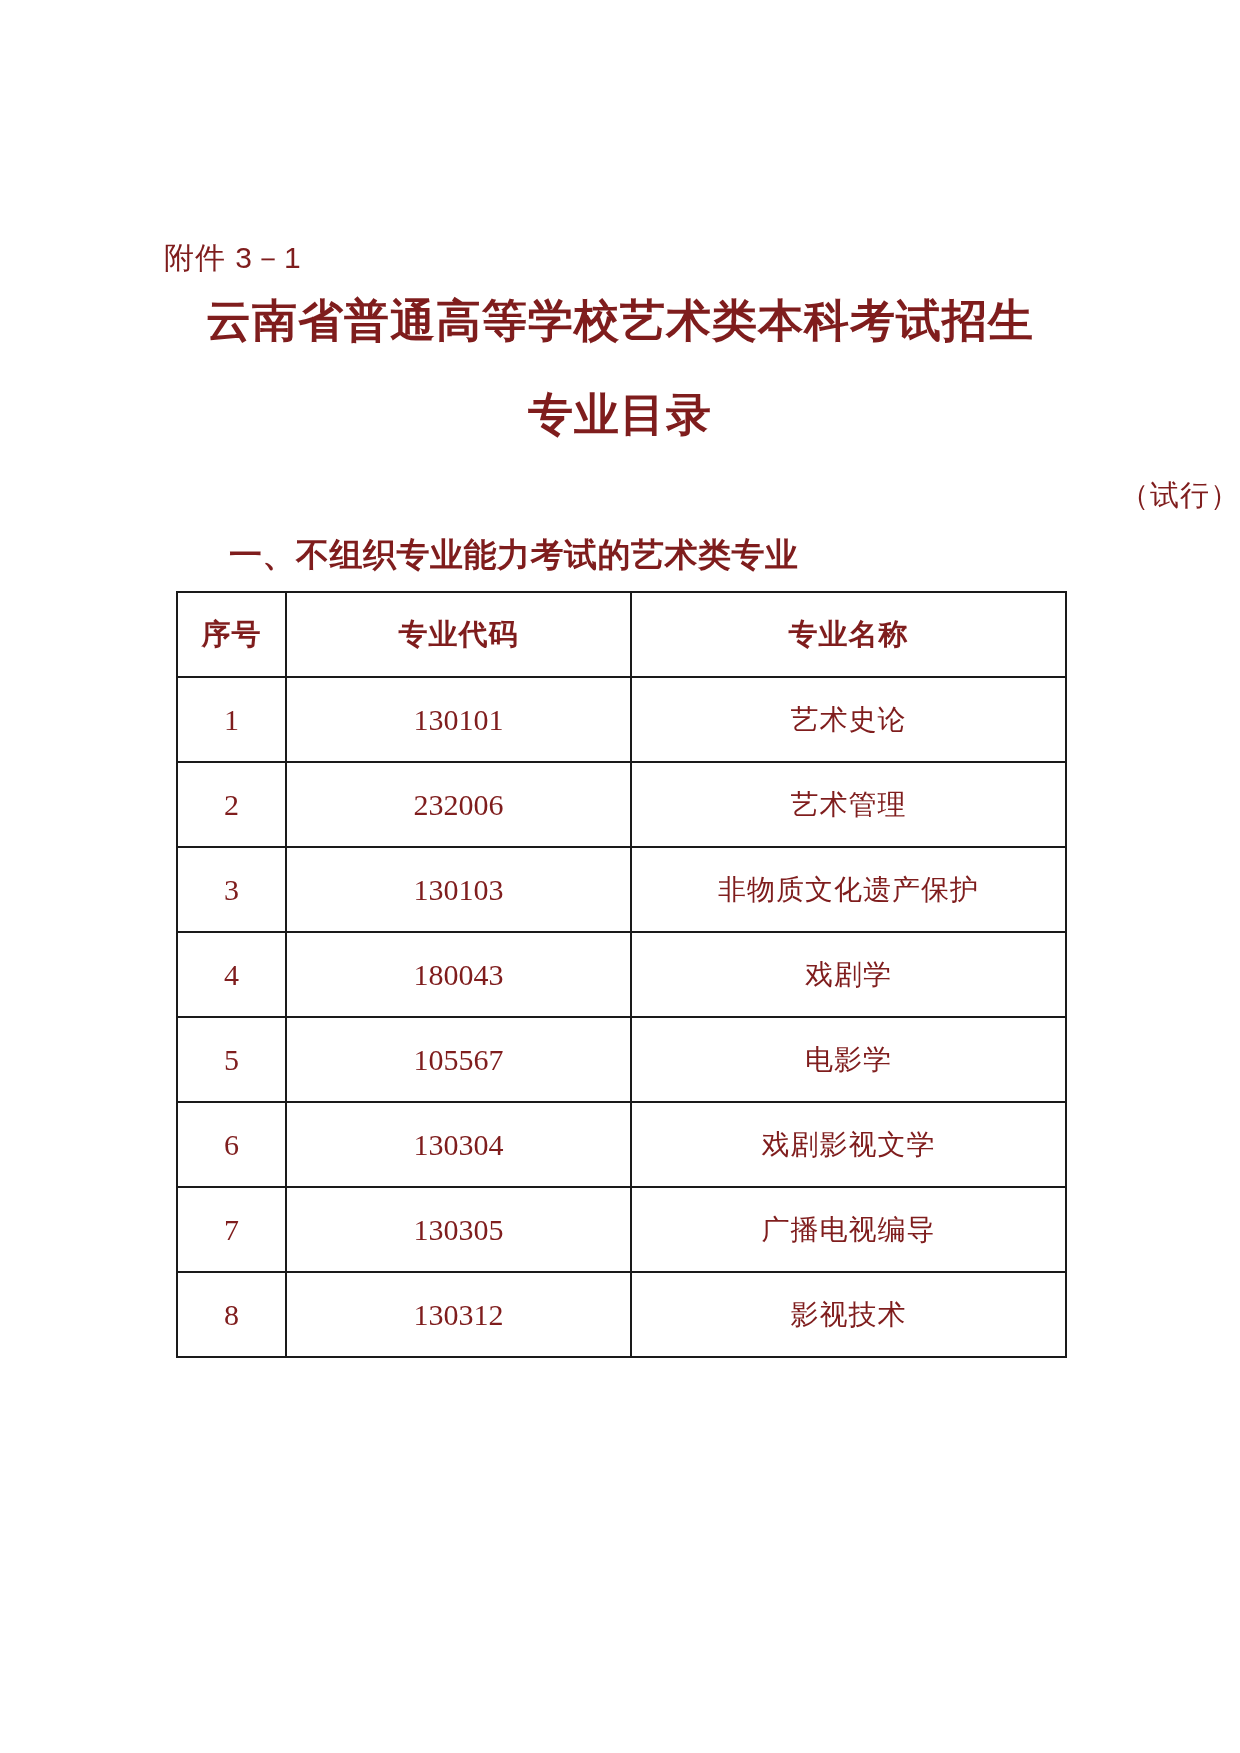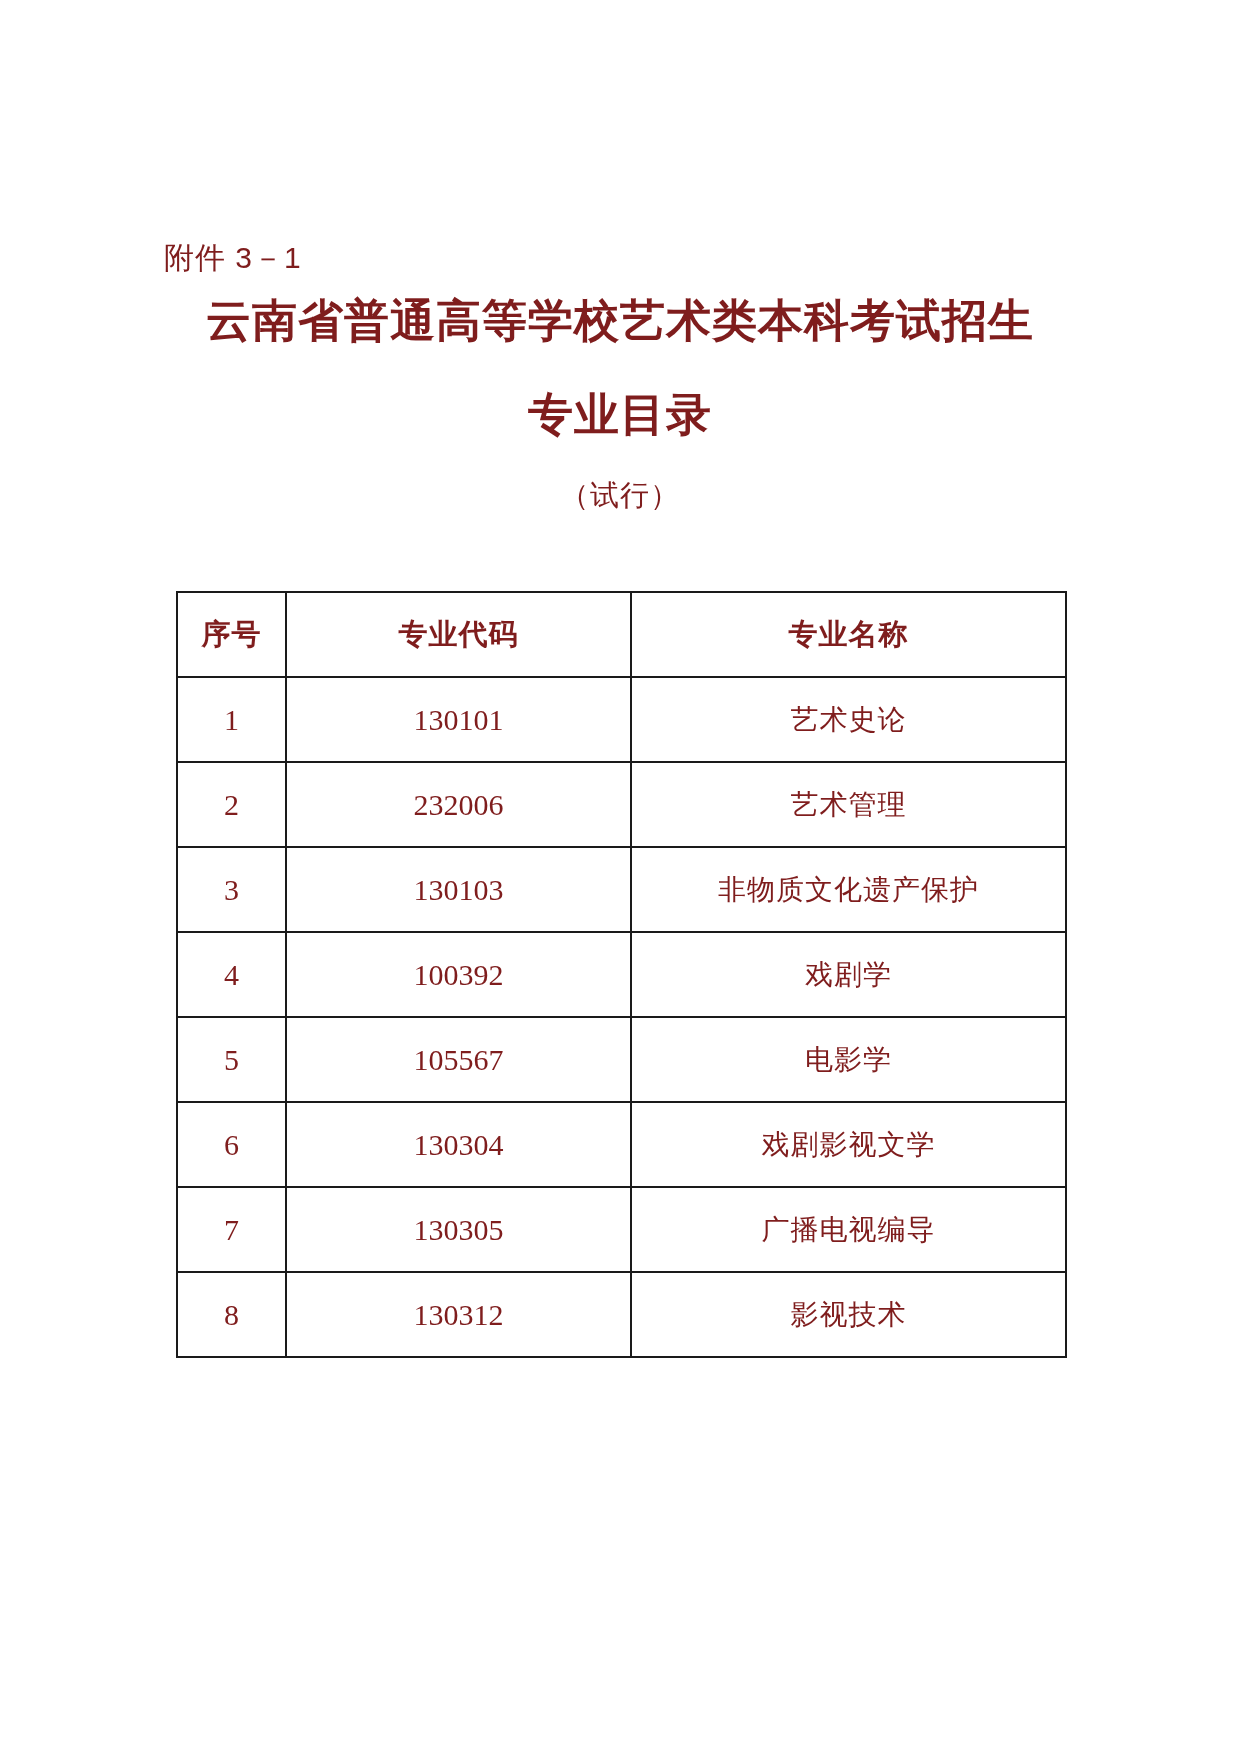--- a/index.html
+++ b/index.html
@@ -33,21 +33,21 @@
     line-height: 1.15;
     white-space: nowrap;
   }
   .doc-title-1 { top: 296px; }
   .doc-title-2 { top: 390px; }
   .doc-subtitle {
     position: absolute;
     left: 0;
     top: 476px;
     width: 1240px;
-    text-align: center;
+    text-align: right;
     font-size: 29px;
     letter-spacing: 1px;
     white-space: nowrap;
   }
   .section-heading {
     position: absolute;
     left: 229px;
     top: 533px;
     font-family: "Liberation Sans", "DejaVu Sans", sans-serif;
     font-weight: bold;
@@ -106,20 +106,21 @@
 <div class="page">
 
   <div class="attachment-label">附件 3－1</div>
 
   <div class="doc-title doc-title-2">专业目录</div>
 
   <div class="doc-title doc-title-1">云南省普通高等学校艺术类本科考试招生</div>
 
   <div class="doc-subtitle">（试行）</div>
 
+  <div class="section-heading">一、不组织专业能力考试的艺术类专业</div>
 
   <table class="majors">
     <colgroup>
       <col class="c-no">
       <col class="c-code">
       <col class="c-name">
     </colgroup>
     <thead>
       <tr>
         <th>序号</th>
@@ -141,21 +142,21 @@
   </tr>
 
   <tr>
     <td class="cell-no">3</td>
     <td class="cell-code">130103</td>
     <td class="cell-name">非物质文化遗产保护</td>
   </tr>
 
   <tr>
     <td class="cell-no">4</td>
-    <td class="cell-code">100392</td>
+    <td class="cell-code">180043</td>
     <td class="cell-name">戏剧学</td>
   </tr>
 
   <tr>
     <td class="cell-no">5</td>
     <td class="cell-code">105567</td>
     <td class="cell-name">电影学</td>
   </tr>
 
   <tr>

